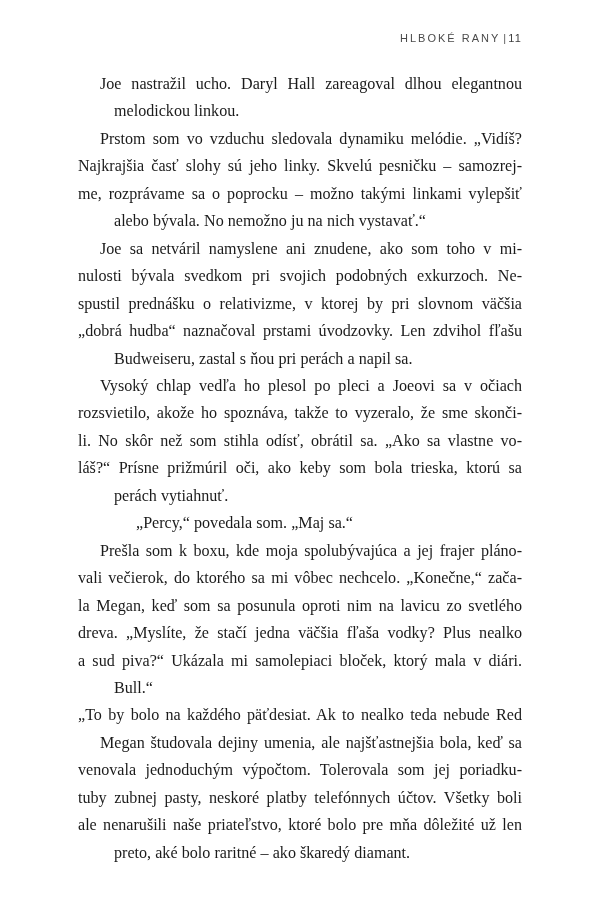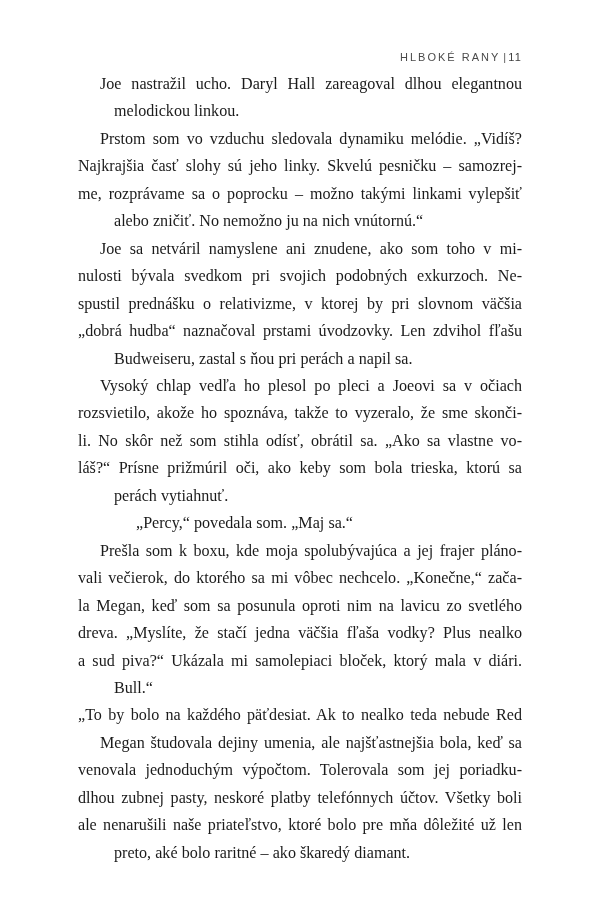--- a/index.html
+++ b/index.html
@@ -21,21 +21,21 @@
   .page {
     position: absolute;
     inset: 0;
     background: #ffffff;
     padding: 0;
   }
 
   
   .running-head {
     position: absolute;
-    top: 52px;
+    top: 33px;
     left: 78px;
     right: 78px;
     text-align: right;
     font-family: "Liberation Sans", "DejaVu Sans", sans-serif;
     font-size: 11px;
     font-weight: 400;
     letter-spacing: 2.0px;
     color: #4a4a4a;
     white-space: nowrap;
     line-height: 1;
@@ -100,21 +100,21 @@
 
   <div class="textblock" id="textblock">
       <p class="para">
         <span class="ln indent">Joe nastražil ucho. Daryl Hall zareagoval dlhou elegantnou</span>
         <span class="ln last">melodickou linkou.</span>
       </p>
       <p class="para">
         <span class="ln indent">Prstom som vo vzduchu sledovala dynamiku melódie. „Vidíš?</span>
         <span class="ln">Najkrajšia časť slohy sú jeho linky. Skvelú pesničku – samozrej-</span>
         <span class="ln">me, rozprávame sa o poprocku – možno takými linkami vylepšiť</span>
-        <span class="ln last">alebo zničiť. No nemožno ju na nich vnútornú.“</span>
+        <span class="ln last">alebo bývala. No nemožno ju na nich vystavať.“</span>
       </p>
       <p class="para">
         <span class="ln indent">Joe sa netváril namyslene ani znudene, ako som toho v mi-</span>
         <span class="ln">nulosti bývala svedkom pri svojich podobných exkurzoch. Ne-</span>
         <span class="ln">spustil prednášku o relativizme, v ktorej by pri slovnom väčšia</span>
         <span class="ln">„dobrá hudba“ naznačoval prstami úvodzovky. Len zdvihol fľašu</span>
         <span class="ln last">Budweiseru, zastal s ňou pri perách a napil sa.</span>
       </p>
       <p class="para">
         <span class="ln indent">Vysoký chlap vedľa ho plesol po pleci a Joeovi sa v očiach</span>
@@ -131,19 +131,19 @@
         <span class="ln">vali večierok, do ktorého sa mi vôbec nechcelo. „Konečne,“ zača-</span>
         <span class="ln">la Megan, keď som sa posunula oproti nim na lavicu zo svetlého</span>
         <span class="ln">dreva. „Myslíte, že stačí jedna väčšia fľaša vodky? Plus nealko</span>
         <span class="ln">a sud piva?“ Ukázala mi samolepiaci bloček, ktorý mala v diári.</span>
         <span class="ln last">Bull.“</span>
         <span class="ln">„To by bolo na každého päťdesiat. Ak to nealko teda nebude Red</span>
       </p>
       <p class="para">
         <span class="ln indent">Megan študovala dejiny umenia, ale najšťastnejšia bola, keď sa</span>
         <span class="ln">venovala jednoduchým výpočtom. Tolerovala som jej poriadku-</span>
-        <span class="ln">dlhou zubnej pasty, neskoré platby telefónnych účtov. Všetky boli</span>
+        <span class="ln">tuby zubnej pasty, neskoré platby telefónnych účtov. Všetky boli</span>
         <span class="ln">ale nenarušili naše priateľstvo, ktoré bolo pre mňa dôležité už len</span>
         <span class="ln last">preto, aké bolo raritné – ako škaredý diamant.</span>
       </p>
     </div>
 
 </div>
 
 </body></html>

